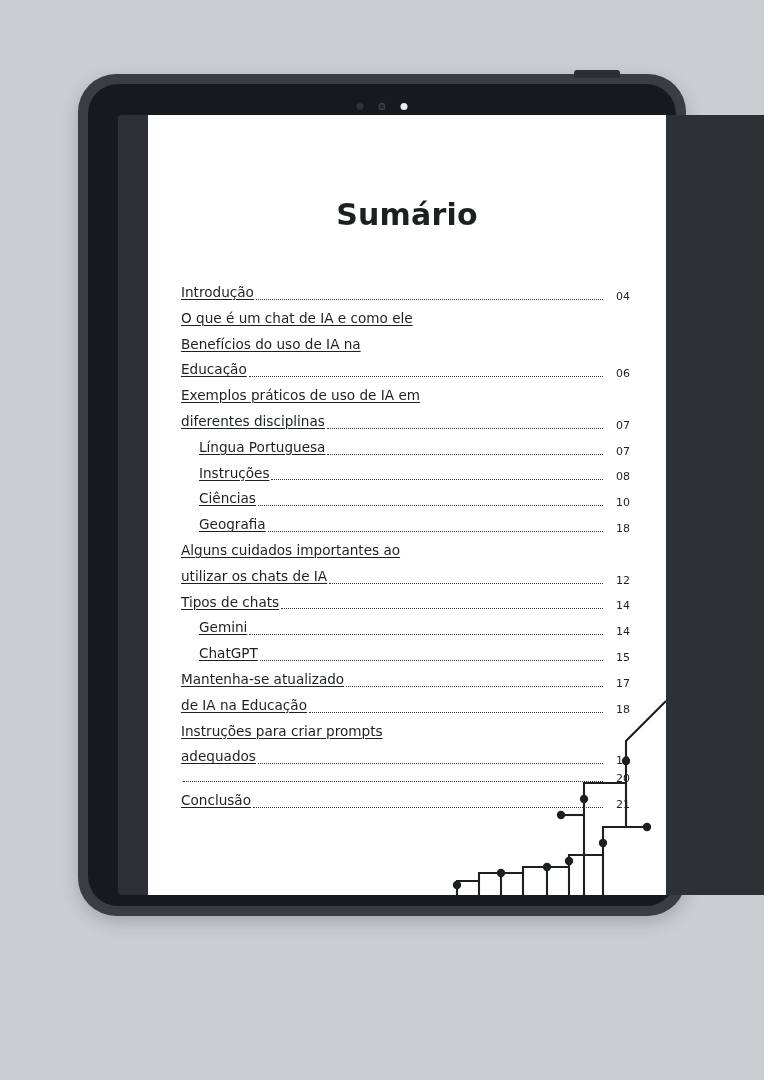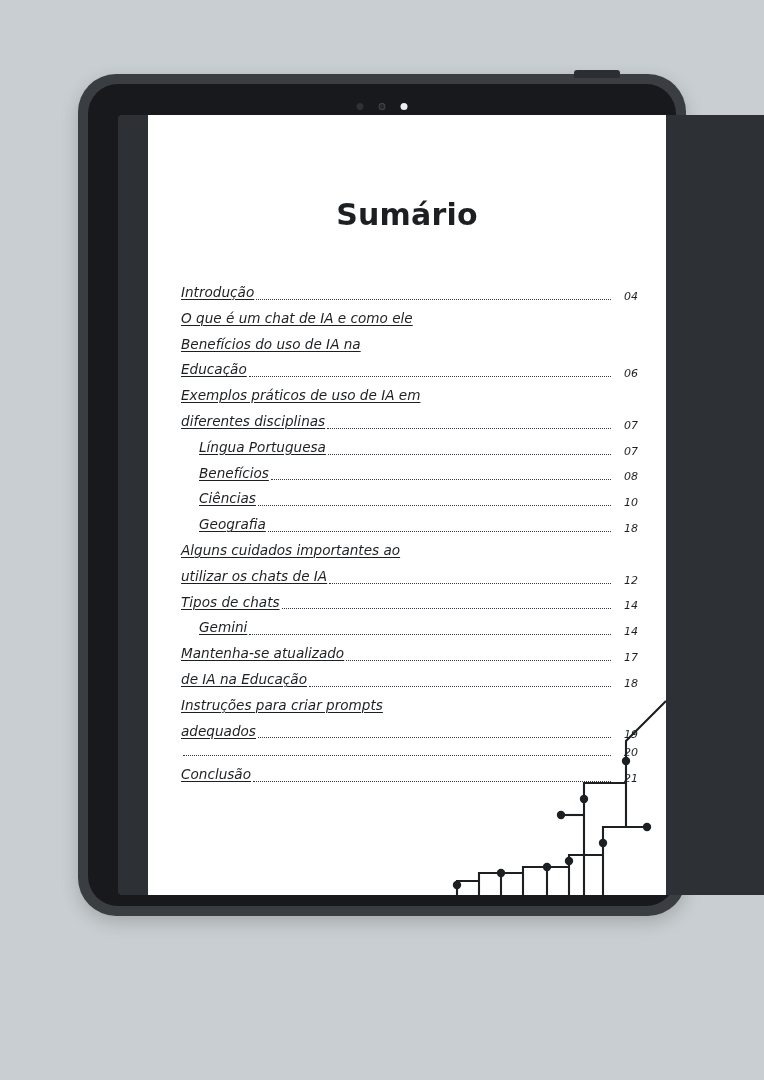--- a/index.html
+++ b/index.html
@@ -114,24 +114,23 @@
     text-align: center;
     font-size: 30px;
     font-weight: 700;
     color: #1d2023;
     letter-spacing: 0.2px;
     margin-top: 82px;
     font-family: "DejaVu Sans", sans-serif;
   }
 
   #toc-list {
-    margin: 48px 28px 0 33px;
+    margin: 48px 36px 0 33px;
     position: relative;
     z-index: 3;
-    font-style: italic;
   }
 
   .toc-entry {
     display: flex;
     align-items: flex-end;
     line-height: 1.55;
     margin-bottom: 1px;
   }
   .toc-entry .label-wrap {
     flex: 0 1 auto;
@@ -231,21 +230,21 @@
               <span class="label-wrap"><span class="label">diferentes disciplinas</span></span>
               <span class="toc-dots"></span>
               <span class="toc-page">07</span>
             </div>
             <div class="toc-entry sub">
               <span class="label-wrap"><span class="label">Língua Portuguesa</span></span>
               <span class="toc-dots"></span>
               <span class="toc-page">07</span>
             </div>
             <div class="toc-entry sub">
-              <span class="label-wrap"><span class="label">Benefícios</span></span>
+              <span class="label-wrap"><span class="label">Instruções</span></span>
               <span class="toc-dots"></span>
               <span class="toc-page">08</span>
             </div>
             <div class="toc-entry sub">
               <span class="label-wrap"><span class="label">Ciências</span></span>
               <span class="toc-dots"></span>
               <span class="toc-page">10</span>
             </div>
             <div class="toc-entry sub">
               <span class="label-wrap"><span class="label">Geografia</span></span>
@@ -264,20 +263,25 @@
             </div>
             <div class="toc-entry">
               <span class="label-wrap"><span class="label">Tipos de chats</span></span>
               <span class="toc-dots"></span>
               <span class="toc-page">14</span>
             </div>
             <div class="toc-entry sub">
               <span class="label-wrap"><span class="label">Gemini</span></span>
               <span class="toc-dots"></span>
               <span class="toc-page">14</span>
+            </div>
+            <div class="toc-entry sub">
+              <span class="label-wrap"><span class="label">ChatGPT</span></span>
+              <span class="toc-dots"></span>
+              <span class="toc-page">15</span>
             </div>
             <div class="toc-entry">
               <span class="label-wrap"><span class="label">Mantenha-se atualizado</span></span>
               <span class="toc-dots"></span>
               <span class="toc-page">17</span>
             </div>
             <div class="toc-entry">
               <span class="label-wrap"><span class="label">de IA na Educação</span></span>
               <span class="toc-dots"></span>
               <span class="toc-page">18</span>

